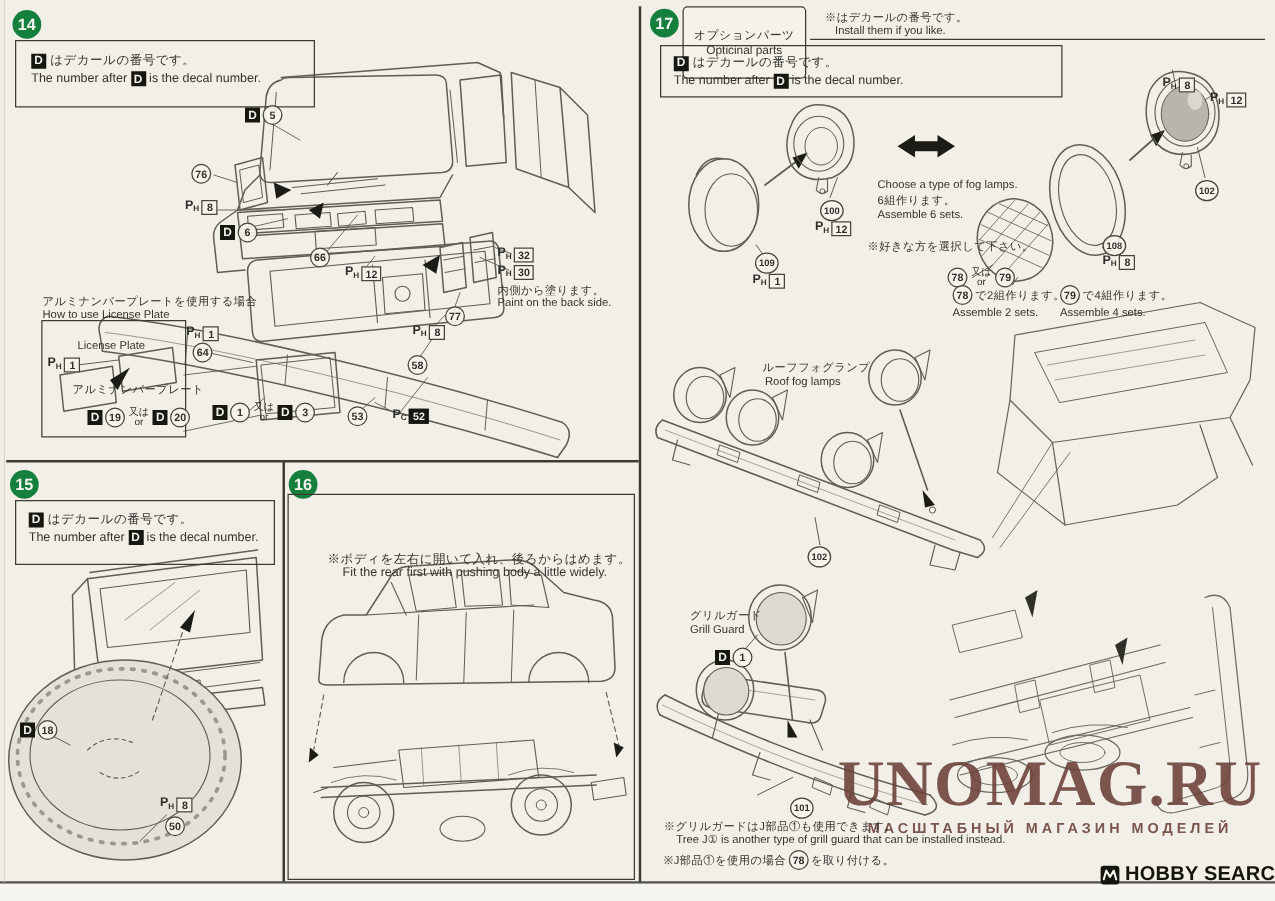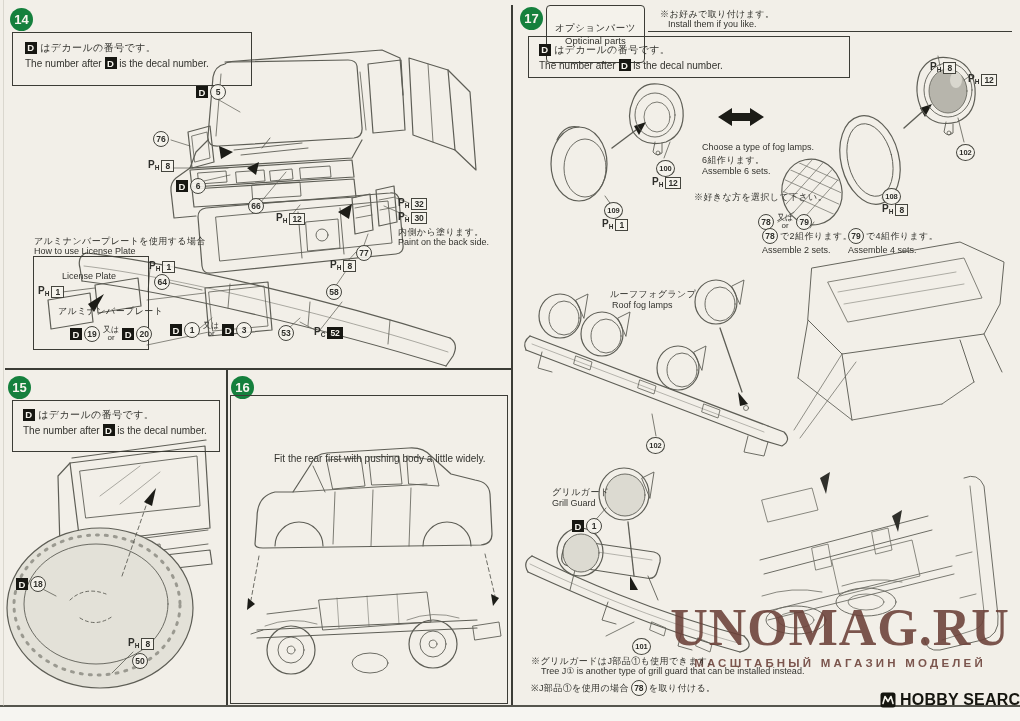--- a/index.html
+++ b/index.html
@@ -283,20 +283,21 @@
       <ellipse cx="143" cy="295" rx="18" ry="10" stroke-width="0.9"></ellipse>
       <path d="M246,258 L272,254 L274,268 L248,272 Z" stroke-width="0.9"></path>
       <path d="M24,266 L36,262" stroke-width="0.9"></path>
       <path d="M38,258 Q64,248 90,256 M180,252 Q206,242 232,250" stroke-width="0.8" opacity="0.8"></path>
     </g>
   </svg>
   <div class="abs badge" style="left:231px;top:376px;">
       <span>16</span>
     </div>
   <div class="abs notebox" style="left:230px;top:395px;width:276px;height:307px;background:transparent;"></div>
+  <div class="abs jp" style="left:262px;top:440px;">※ボディを左右に開いて入れ、後ろからはめます。</div>
   <div class="abs en" style="left:274px;top:453px;">Fit the rear first with pushing body a little widely.</div>
 
   <svg class="abs" style="left:512px;top:0;" width="508" height="706" viewBox="0 0 508 706">
     <g fill="none" stroke="#5e5e56" stroke-width="1.2" stroke-linecap="round" stroke-linejoin="round">
 
       <ellipse cx="67" cy="164" rx="28" ry="37"></ellipse>
       <ellipse cx="73" cy="168" rx="21" ry="29" stroke-width="0.9"></ellipse>
       <path d="M45,140 Q52,124 67,127"></path>
 
       <path d="M100,148 L124,130" stroke-width="1.4"></path>
@@ -415,21 +416,21 @@
     </g>
   </svg>
 
   <div class="abs badge" style="left:520px;top:7px;">
       <span>17</span>
     </div>
   <div class="abs hdrtag" style="left:546px;top:5px;">
     <div class="jp" style="font-size:9.5px;">オプションパーツ</div>
     <div class="en" style="font-size:9.5px;">Opticinal parts</div>
   </div>
-  <div class="abs jp small" style="left:660px;top:8px;">※お好みで取り付けます。</div>
+  <div class="abs jp small" style="left:660px;top:8px;">※はデカールの番号です。</div>
   <div class="abs en small" style="left:668px;top:19px;">Install them if you like.</div>
   <div class="abs hline" style="left:648px;top:31px;width:364px;height:1.4px;"></div>
   <div class="abs notebox" style="left:528px;top:36px;width:322px;height:42px;padding:6px 0 0 10px;box-sizing:border-box;">
     <div class="jp"><span class="dbox">D</span> <span>はデカールの番号です。</span></div>
     <div class="en" style="margin-top:2px;"><span>The number after</span> <span class="dbox">D</span> <span>is the decal number.</span></div>
   </div>
 
   <div class="abs jp small" style="left:694px;top:146px;margin-top:45px;">※好きな方を選択して下さい。</div>
   <div class="abs en small" style="left:702px;top:142px;">Choose a type of fog lamps.</div>
   <div class="abs jp small" style="left:702px;top:154px;">6組作ります。</div>

